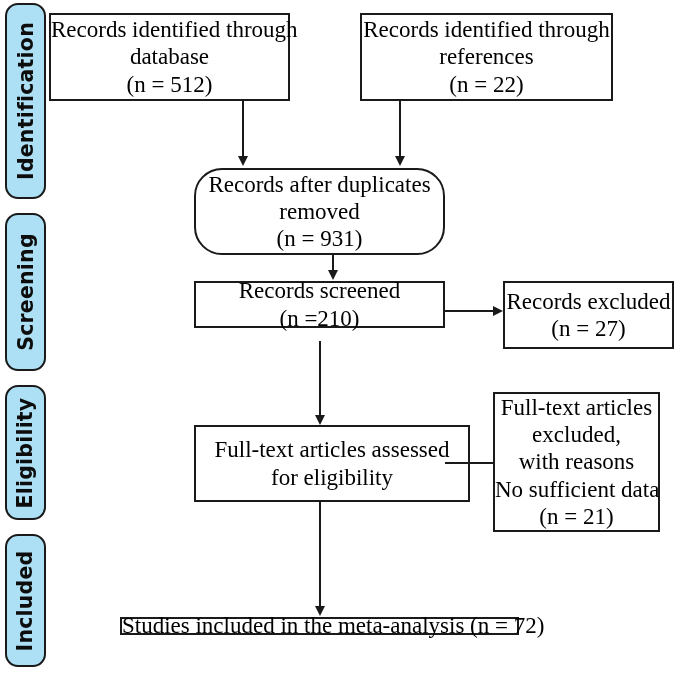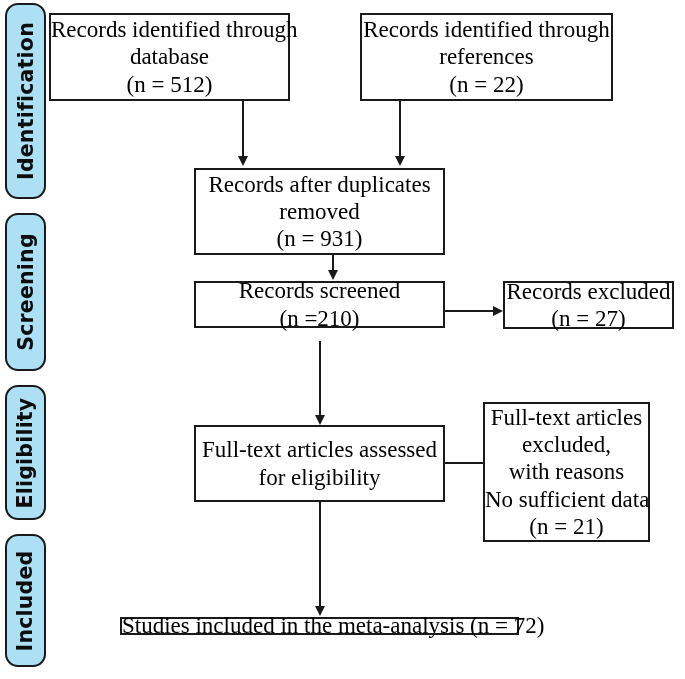--- a/index.html
+++ b/index.html
@@ -98,62 +98,62 @@
       <span class="ln">(n = 22)</span>
     </span>
   </div>
 
   <div class="vline" style="left:242px;top:101px;height:56px;"></div>
   <div class="arrow-down" style="left:237.6px;top:156px;"></div>
 
   <div class="vline" style="left:399px;top:101px;height:56px;"></div>
   <div class="arrow-down" style="left:394.6px;top:156px;"></div>
 
-  <div class="box" style="left:194px;top:168px;width:251px;height:87px;">
+  <div class="box" style="left:194px;top:168px;width:251px;height:87px;border-radius:28px;">
     <span class="txt">
       <span class="ln">Records after duplicates</span>
       <span class="ln">removed</span>
       <span class="ln">(n = 931)</span>
     </span>
   </div>
 
   <div class="vline" style="left:332px;top:255px;height:17px;"></div>
   <div class="arrow-down" style="left:327.6px;top:270px;"></div>
 
   <div class="box" style="left:194px;top:281px;width:251px;height:47px;">
     <span class="txt">
       <span class="ln">Records screened</span>
       <span class="ln">(n =210)</span>
     </span>
   </div>
 
   <div class="hline" style="left:445px;top:310px;width:50px;"></div>
   <div class="arrow-right" style="left:493px;top:305.6px;"></div>
 
-  <div class="box" style="left:503px;top:281px;width:171px;height:48px;">
+  <div class="box" style="left:503px;top:281px;width:171px;height:68px;">
     <span class="txt">
       <span class="ln">Records excluded</span>
       <span class="ln">(n = 27)</span>
     </span>
   </div>
 
   <div class="vline" style="left:319px;top:341px;height:75px;"></div>
   <div class="arrow-down" style="left:314.6px;top:415px;"></div>
 
-  <div class="box" style="left:194px;top:425px;width:251px;height:77px;">
+  <div class="box" style="left:194px;top:425px;width:276px;height:77px;">
     <span class="txt">
       <span class="ln">Full-text articles assessed</span>
       <span class="ln">for eligibility</span>
     </span>
   </div>
 
   <div class="hline" style="left:445px;top:462px;width:50px;"></div>
   <div class="arrow-right" style="left:493px;top:457.6px;"></div>
 
-  <div class="box" style="left:483px;top:392px;width:167px;height:140px;margin-top:10px;">
+  <div class="box" style="left:493px;top:392px;width:167px;height:140px;">
     <span class="txt">
       <span class="ln">Full-text articles</span>
       <span class="ln">excluded,</span>
       <span class="ln">with reasons</span>
       <span class="ln">No sufficient data</span>
       <span class="ln">(n = 21)</span>
     </span>
   </div>
 
   <div class="vline" style="left:319px;top:502px;height:105px;"></div>

